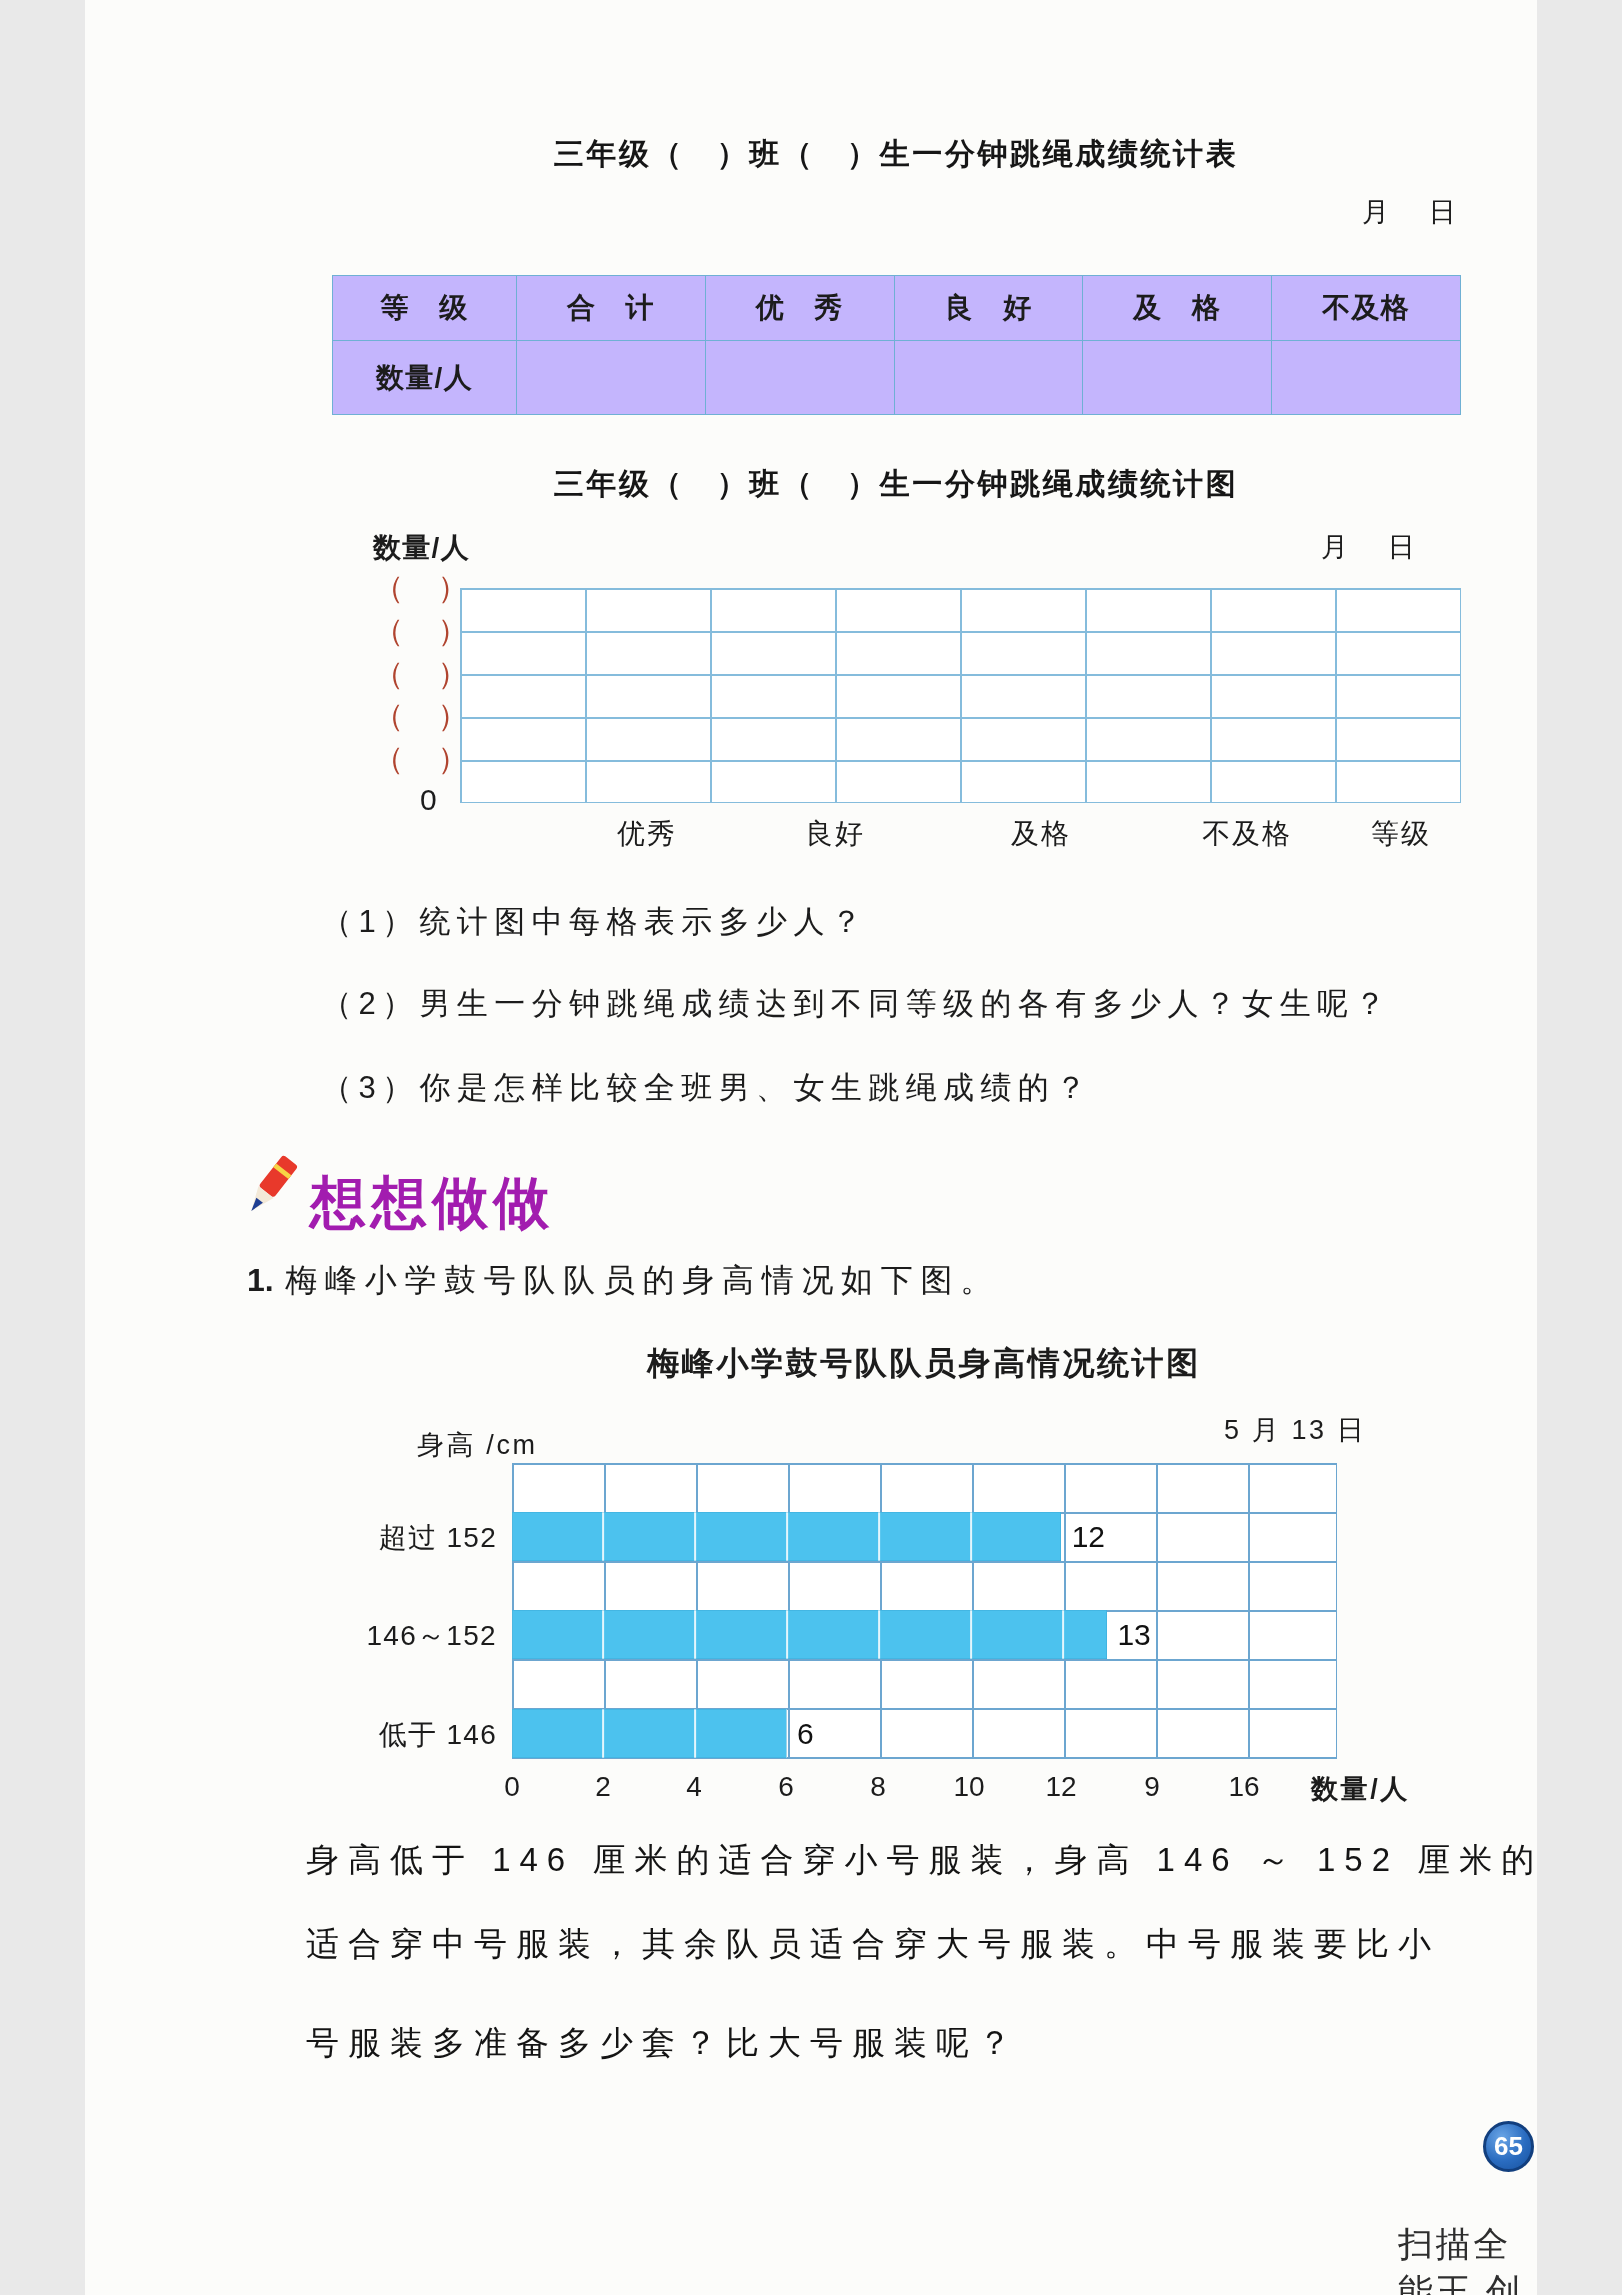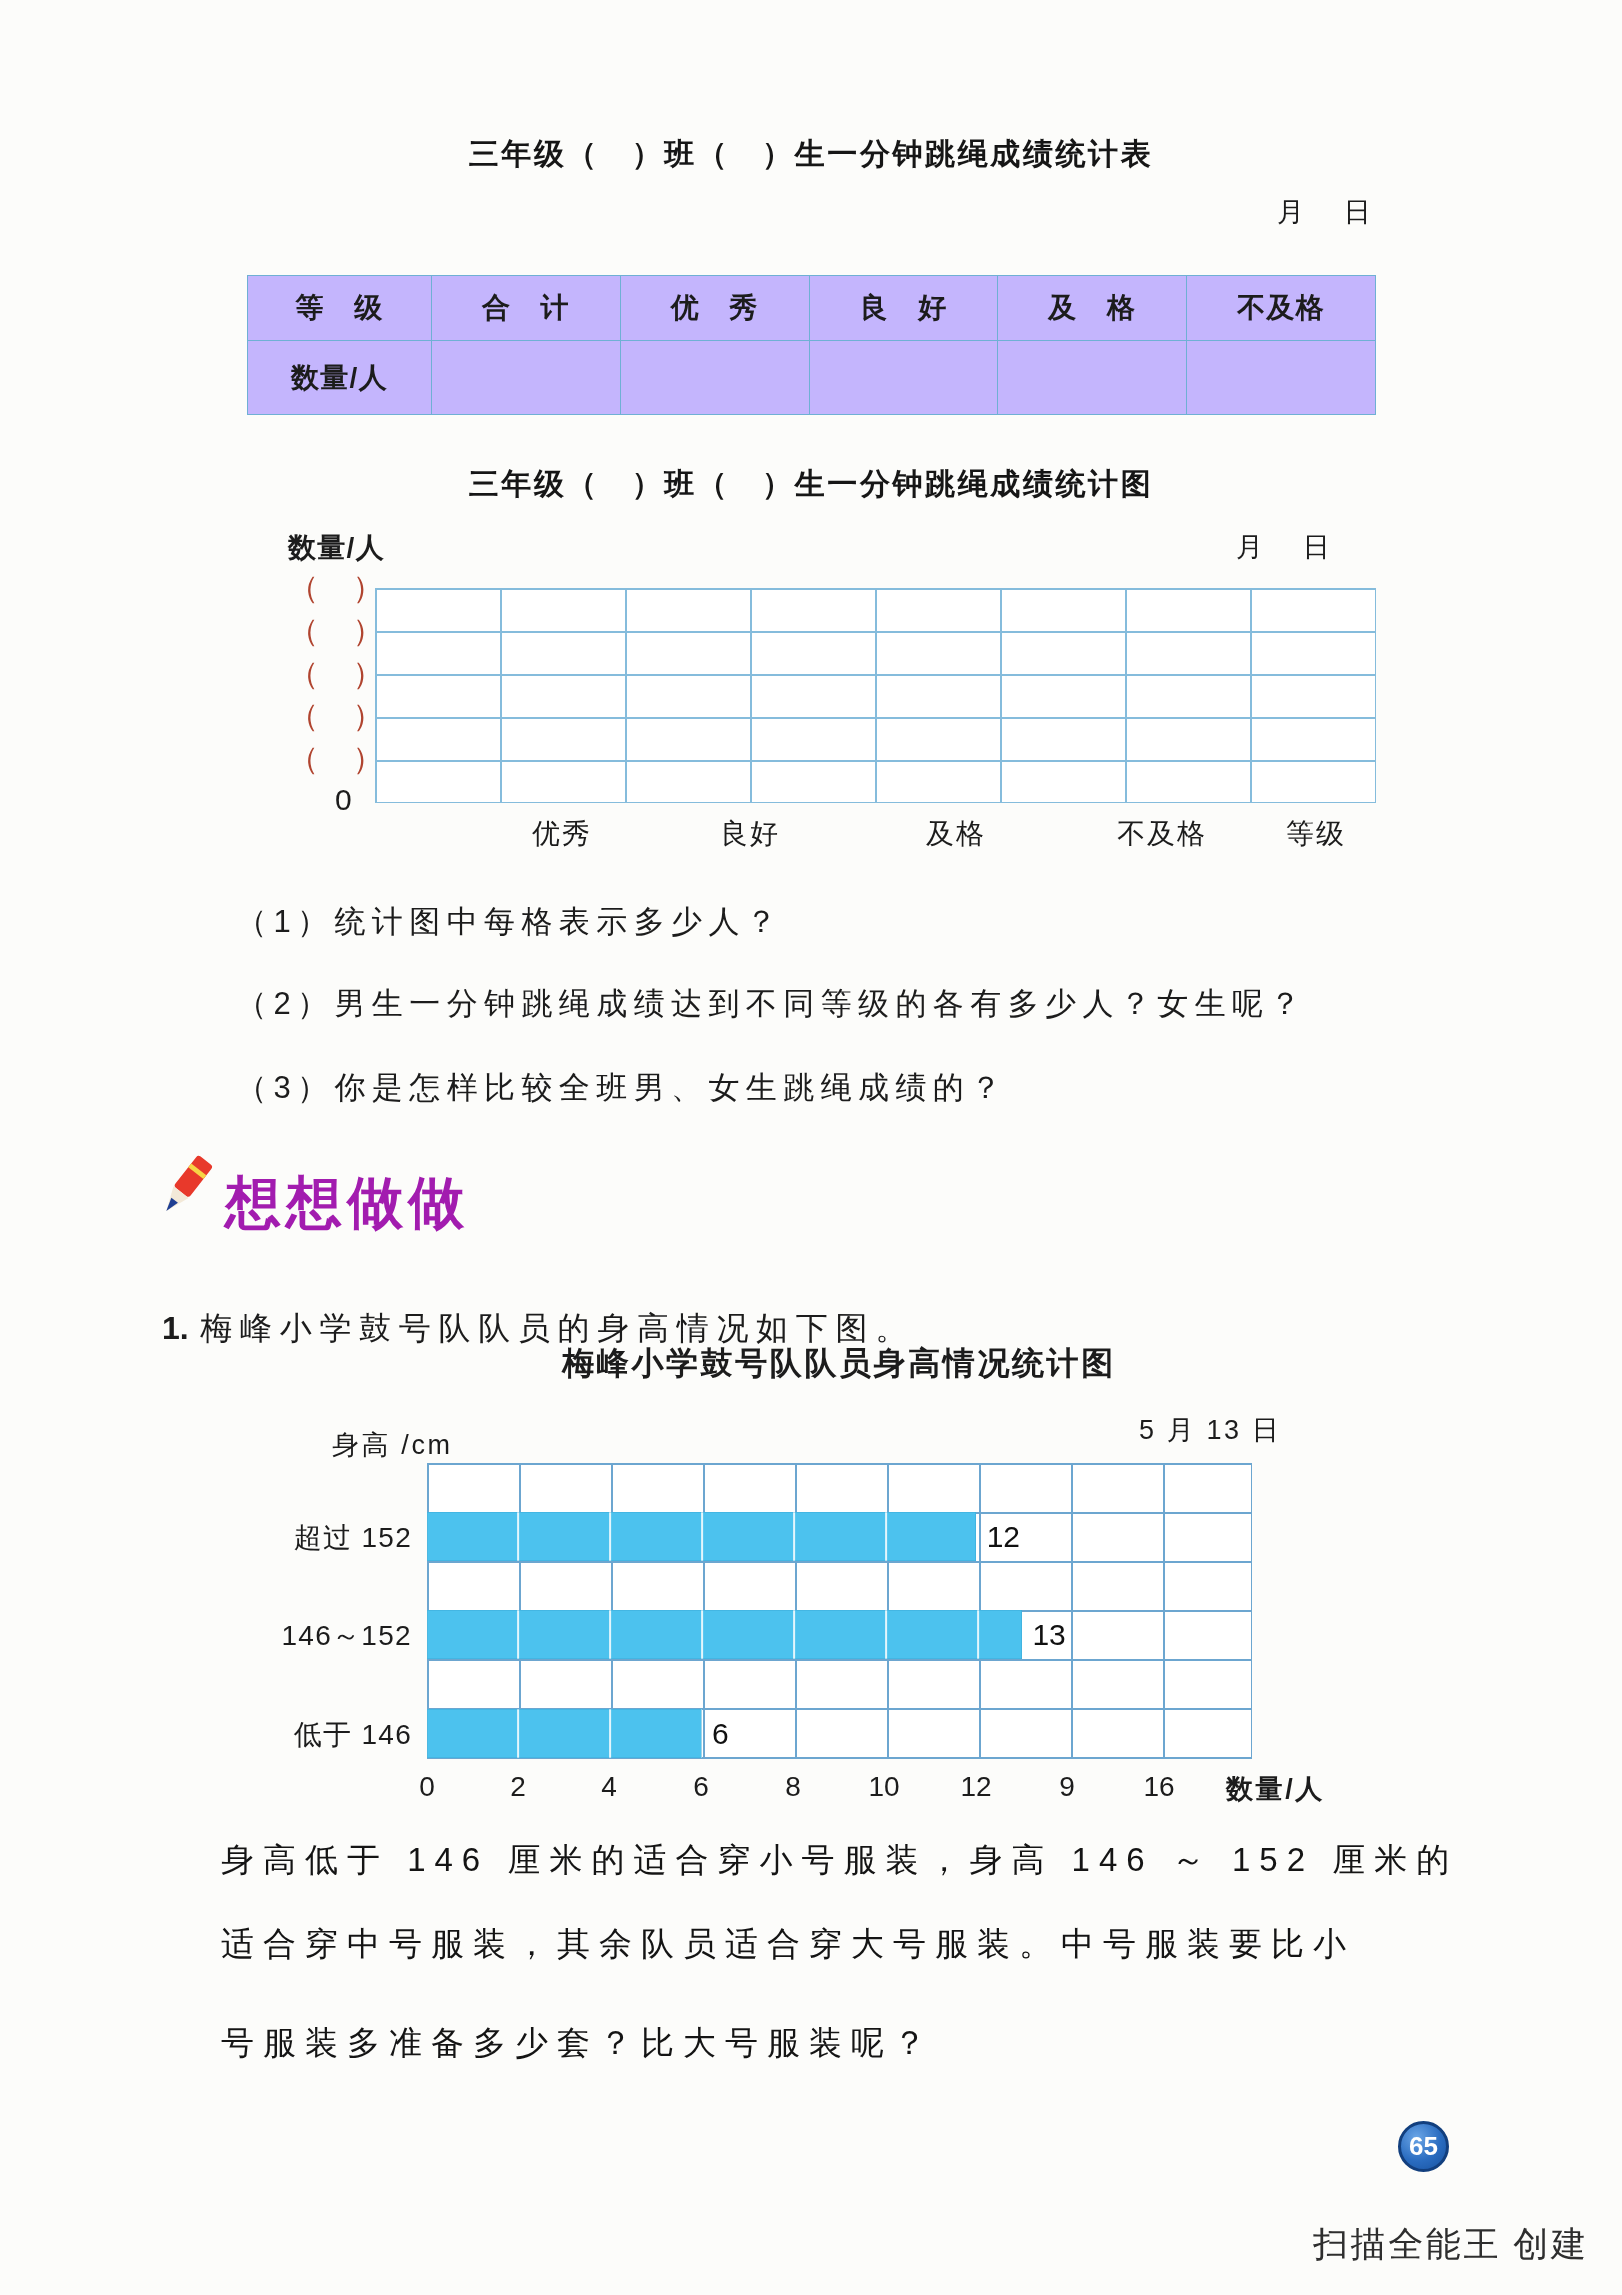--- a/index.html
+++ b/index.html
@@ -1,17 +1,17 @@
 <!DOCTYPE html>
 <html style="font-size:10.3px"><head>
 <meta charset="utf-8">
 <style>
   html,body{margin:0;padding:0;background:#e9e9e9;}
   body{font-family:"Liberation Sans",sans-serif;}
-  #page{position:relative;width:1622px;height:2295px;background:#fcfcfa;color:#1c1c1c;overflow:hidden;margin:0 auto;}
+  #page{position:relative;width:1452px;height:2295px;background:#fcfcfa;color:#1c1c1c;overflow:hidden;margin:0 auto;}
   .abs{position:absolute;}
   .center{text-align:center;}
 
   
   .doc-title{font-size:30px;font-weight:700;letter-spacing:2.6px;color:#161616;}
   .date-label{font-size:27px;letter-spacing:6.4px;color:#1c1c1c;}
 
   
   .stat-table{border-left:1.9px solid #6fb0d4;border-top:1.9px solid #6fb0d4;background:#c4b5fd;}
   .t-row{display:grid;grid-template-columns:184px repeat(5,1fr);}
@@ -107,21 +107,21 @@
   <svg class="abs" style="left:153px;top:1151px;" width="64" height="72" viewBox="0 0 40 44">
     <g transform="rotate(38 20 22)">
       <rect x="14" y="1" width="12" height="25" rx="2" fill="#e8392b"></rect>
       <rect x="14" y="8" width="12" height="3" fill="#f7d445"></rect>
       <polygon points="14,26 26,26 20,41" fill="#f3e9d8"></polygon>
       <polygon points="17.4,32.5 22.6,32.5 20,41" fill="#1f3f93"></polygon>
     </g>
   </svg>
   <div class="abs section-title" style="left:225px;top:1166px;">想想做做</div>
 
-  <div class="abs item-line" style="left:162px;top:1259px;margin-top:48px;">
+  <div class="abs item-line" style="left:162px;top:1259px;">
     <span class="item-num">1.</span><span>梅峰小学鼓号队队员的身高情况如下图。</span>
   </div>
 
   <div class="abs chart2-title center" style="left:427px;top:1342px;width:824px;">梅峰小学鼓号队队员身高情况统计图</div>
 
   <div class="abs small-label" style="left:1139px;top:1404px;margin-top:8px;">5 月 13 日</div>
   <div class="abs small-label" style="left:332px;top:1427px;">身高 /cm</div>
 
   <div class="abs grid2" style="left:427px;top:1463px;width:824px;height:295px;">
     <div class="bar-row" style="top:49px;">

